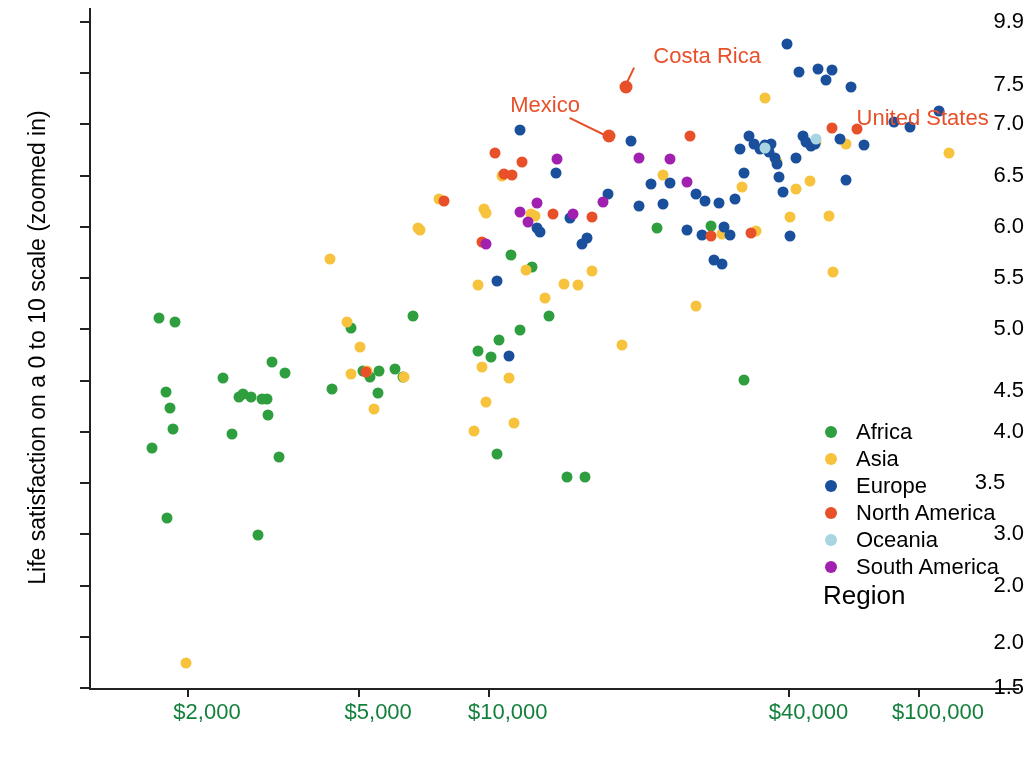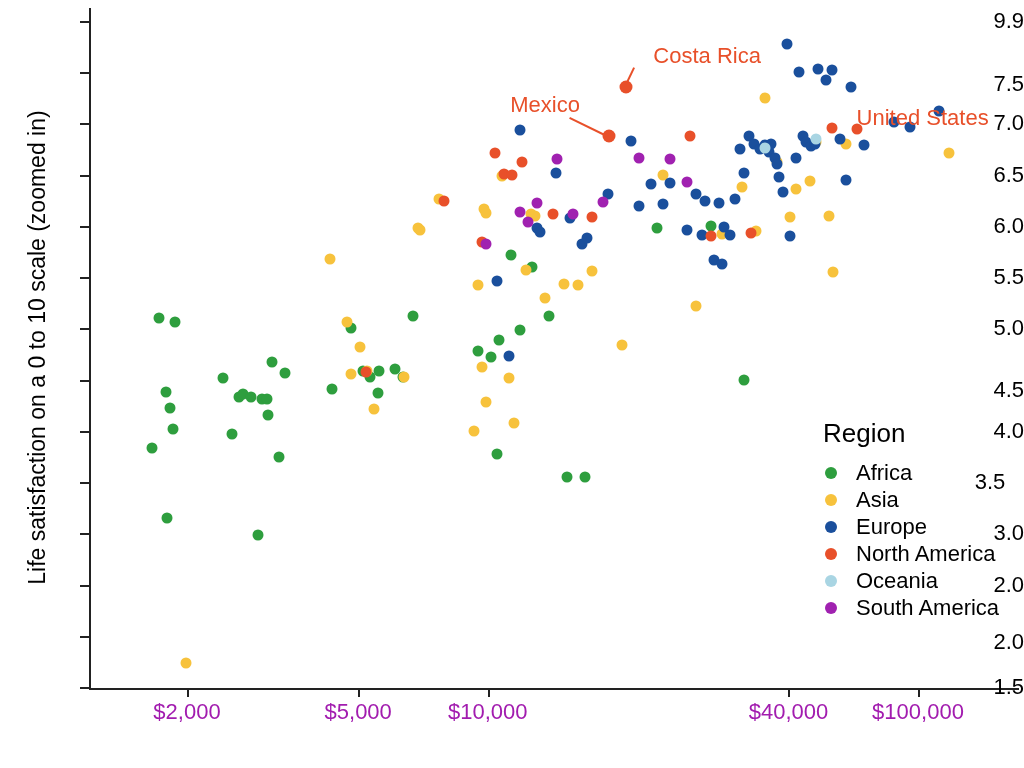--- a/index.html
+++ b/index.html
@@ -60,24 +60,25 @@
     position: absolute;
     top: 688px;
     width: 0;
     height: 9px;
     border-left: 2px solid #222;
   }
   .tick-x-label {
     position: absolute;
     top: 701px;
     font-size: 22px;
-    color: #a21caf;
+    color: #15803d;
     line-height: 1;
     white-space: nowrap;
     transform: translateX(-50%);
+    margin-left: 20px;
   }
   #xlabel {
     position: absolute;
     left: 0;
     top: 733px;
     width: 1024px;
     text-align: center;
     font-size: 23px;
     color: #000;
   }
@@ -373,21 +374,20 @@
       <div class="pt" style="position: absolute; left: 626.378px; top: 86.5754px; background: rgb(232, 80, 42); width: 13px; height: 13px;"></div>
       <div class="anno-line" style="left: 635.338px; top: 67.8369px; width: 20.7707px; transform: rotate(115.557deg);"></div>
       <div class="anno-label" style="left: 653.338px; top: 44.8369px;">Costa Rica</div>
       <div class="pt" style="position: absolute; left: 608.657px; top: 135.757px; background: rgb(232, 80, 42); width: 13px; height: 13px;"></div>
       <div class="anno-line" style="left: 570.223px; top: 117.018px; width: 42.7584px; transform: rotate(25.9917deg);"></div>
       <div class="anno-label" style="left: 510.223px; top: 94.0185px;">Mexico</div>
       <div class="anno-label" style="left: 856.616px; top: 107.338px;">United States</div>
     </div>
 
   <div id="legend">
-    <div id="legend-title">Region</div>
     <div id="legend-rows">
         <div class="legend-row">
           <span class="legend-swatch" style="background: rgb(46, 158, 62);"></span>
           <span class="legend-text">Africa</span>
         </div>
         <div class="legend-row">
           <span class="legend-swatch" style="background: rgb(247, 194, 60);"></span>
           <span class="legend-text">Asia</span>
         </div>
         <div class="legend-row">
@@ -400,15 +400,16 @@
         </div>
         <div class="legend-row">
           <span class="legend-swatch" style="background: rgb(169, 213, 227);"></span>
           <span class="legend-text">Oceania</span>
         </div>
         <div class="legend-row">
           <span class="legend-swatch" style="background: rgb(160, 33, 176);"></span>
           <span class="legend-text">South America</span>
         </div>
       </div>
+    <div id="legend-title">Region</div>
   </div>
 
 </div>
 
 </body></html>

